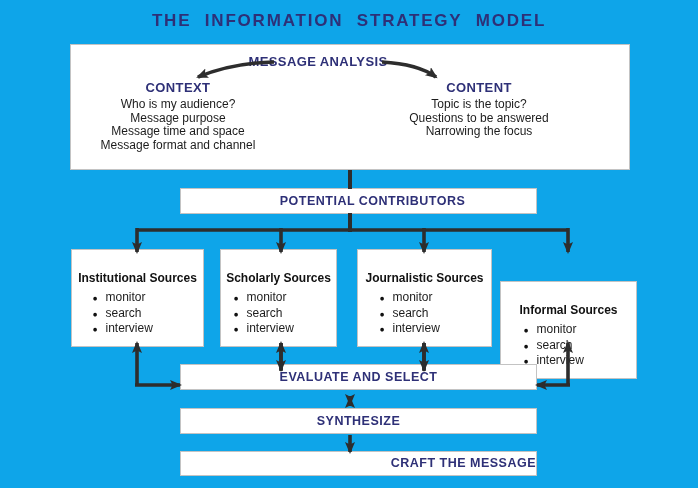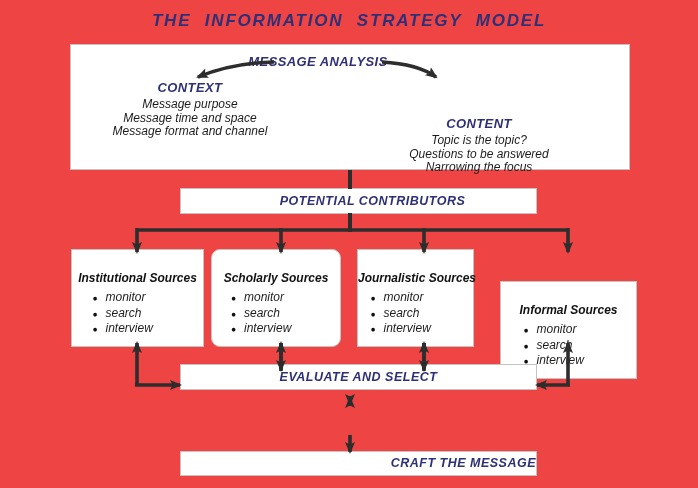--- a/index.html
+++ b/index.html
@@ -1,37 +1,36 @@
 <!DOCTYPE html>
 <html style="--navy: #2e3077; --border: #c3c3c3; --ink: #1a1a1a;"><head>
 <meta charset="utf-8">
 <style>
   html,body{margin:0;padding:0;background:#ffffff;}
   .canvas{
-    position:relative;width:698px;height:488px;background:#ef4444;overflow:hidden;
+    position:relative;width:698px;height:488px;background:#0ea5e9;overflow:hidden;
     font-family:"Liberation Sans", sans-serif;
     color:var(--ink,#1a1a1a);
-    font-style:italic;
   }
   .navy{color:var(--navy,#2e3077);}
   .page-title{
     position:absolute;top:11px;left:0;width:698px;text-align:center;
     font-size:17px;font-weight:bold;letter-spacing:1.8px;word-spacing:7px;
   }
   .box{
     position:absolute;border:1px solid var(--border,#c3c3c3);background:#fff;box-sizing:border-box;
   }
   .analysis-box{left:70px;top:44px;width:560px;height:126px;}
   .ma-label{
     position:absolute;left:157px;top:9px;width:180px;text-align:center;
     font-size:13px;font-weight:bold;letter-spacing:.4px;
   }
   .col{position:absolute;top:35px;width:170px;text-align:center;}
-  .col-context{left:34px;}
-  .col-content{left:323px;margin-top:36px;}
+  .col-context{left:22px;}
+  .col-content{left:323px;}
   .col-heading{font-size:13px;font-weight:bold;letter-spacing:.4px;margin-bottom:3px;}
   .col-items div{font-size:12px;line-height:13.5px;color:#1c1c1c;}
   .bar-box{left:180px;width:357px;text-align:center;}
   .bar-label{font-size:12.5px;font-weight:bold;letter-spacing:.5px;}
   .contributors{top:188px;height:26px;padding-left:28px;}
   .contributors .bar-label{line-height:24px;}
   .evaluate{top:364px;height:26px;}
   .evaluate .bar-label{line-height:24px;}
   .synthesize{top:408px;height:26px;}
   .synthesize .bar-label{line-height:24px;}
@@ -54,20 +53,21 @@
 <div class="canvas">
 
   <div class="page-title navy">THE INFORMATION STRATEGY MODEL</div>
 
   <div class="box analysis-box">
     <div class="ma-label navy">MESSAGE ANALYSIS</div>
 
     <div class="col col-context">
       <div class="col-heading navy">CONTEXT</div>
       <div class="col-items">
+        <div>Who is my audience?</div>
         <div>Message purpose</div>
         <div>Message time and space</div>
         <div>Message format and channel</div>
       </div>
     </div>
 
     <div class="col col-content">
       <div class="col-heading navy">CONTENT</div>
       <div class="col-items">
         <div>Topic is the topic?</div>
@@ -82,47 +82,50 @@
   </div>
 
   <div class="box src-box" style="left:71px;width:133px;">
     <div class="src-heading">Institutional Sources</div>
     <ul class="src-list">
       <li>monitor</li>
       <li>search</li>
       <li>interview</li>
     </ul>
   </div>
-  <div class="box src-box" style="left:211px;width:130px;border-radius:9px;">
+  <div class="box src-box" style="left:220px;width:117px;">
     <div class="src-heading">Scholarly Sources</div>
     <ul class="src-list">
       <li>monitor</li>
       <li>search</li>
       <li>interview</li>
     </ul>
   </div>
-  <div class="box src-box" style="left:357px;width:117px;">
+  <div class="box src-box" style="left:357px;width:135px;">
     <div class="src-heading">Journalistic Sources</div>
     <ul class="src-list">
       <li>monitor</li>
       <li>search</li>
       <li>interview</li>
     </ul>
   </div>
   <div class="box src-box" style="left:500px;width:137px;margin-top:32px;">
     <div class="src-heading">Informal Sources</div>
     <ul class="src-list">
       <li>monitor</li>
       <li>search</li>
       <li>interview</li>
     </ul>
   </div>
 
   <div class="box bar-box evaluate">
     <div class="bar-label navy">EVALUATE AND SELECT</div>
+  </div>
+  <div class="box bar-box synthesize">
+    <div class="bar-label navy">SYNTHESIZE</div>
   </div>
   <div class="box bar-box craft">
     <div class="bar-label navy">CRAFT THE MESSAGE</div>
   </div>
 
   <svg class="arrows" viewBox="0 0 698 488" xmlns="http://www.w3.org/2000/svg">
     <defs>
       <marker id="ah" markerUnits="userSpaceOnUse" markerWidth="14" markerHeight="12" refX="10" refY="5" orient="auto">
         <path d="M0,0 L12,5 L0,10 L2.6,5 Z" fill="#2d2d2d"></path>
       </marker>

